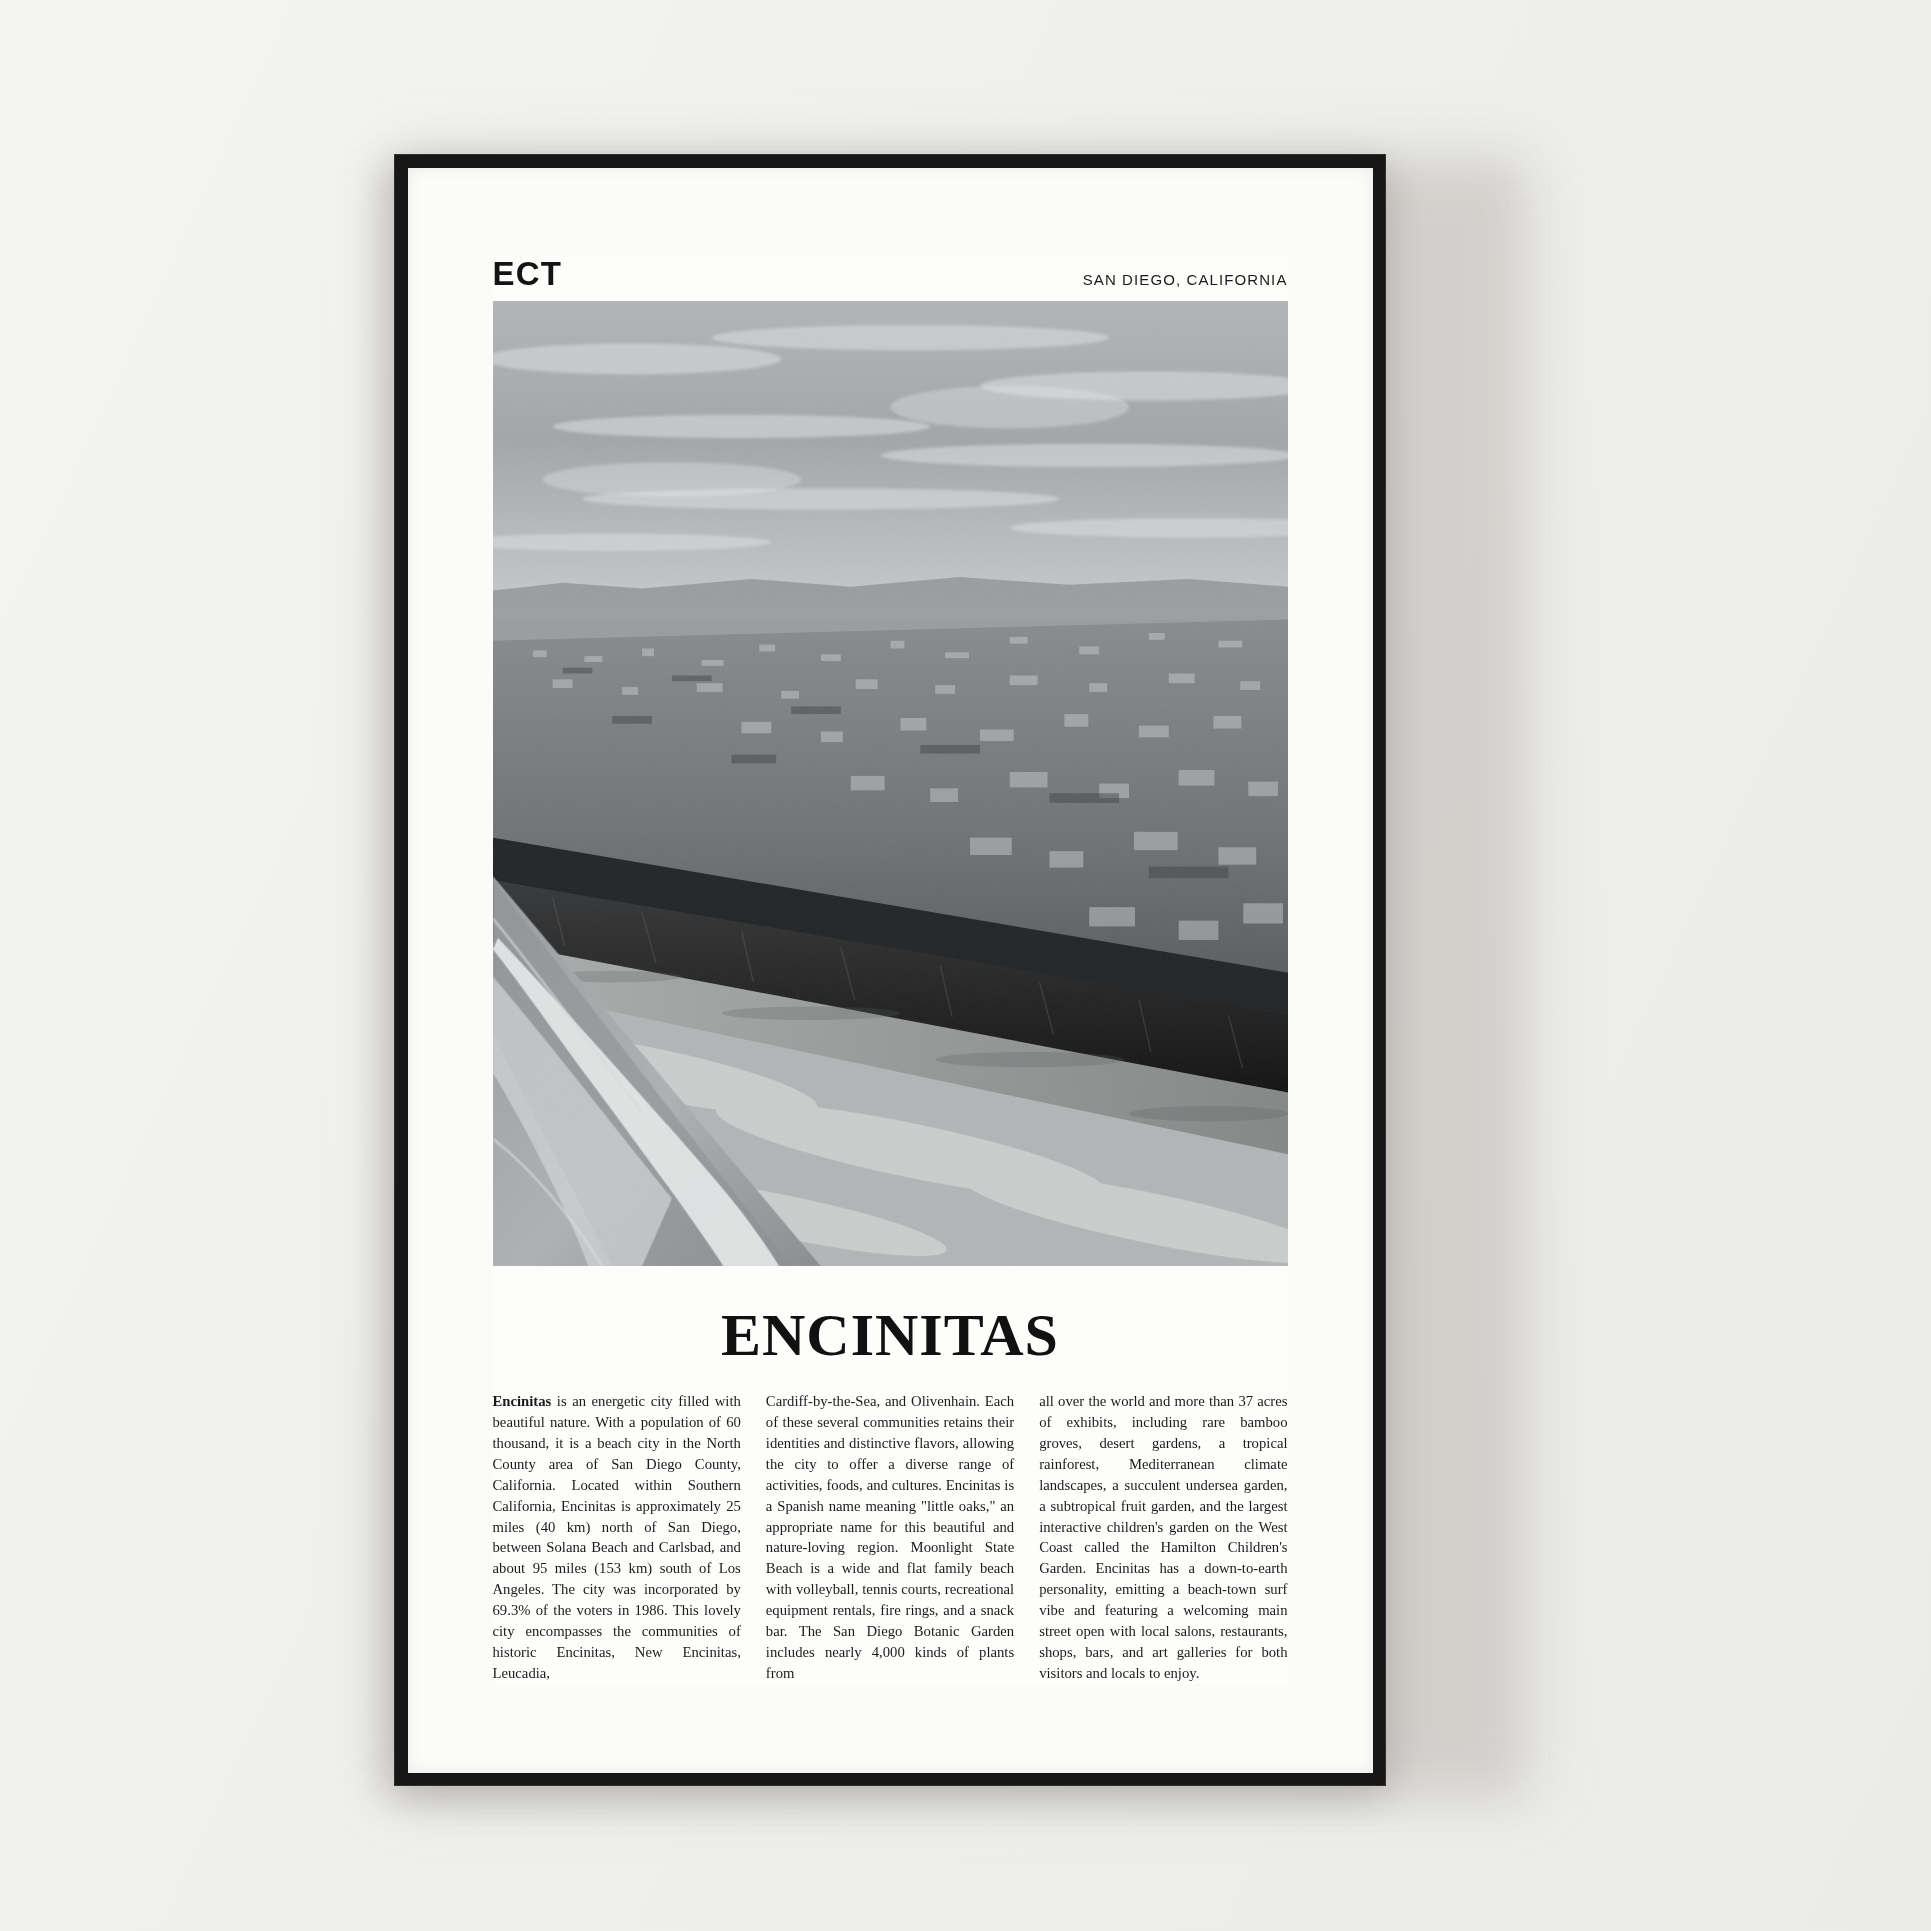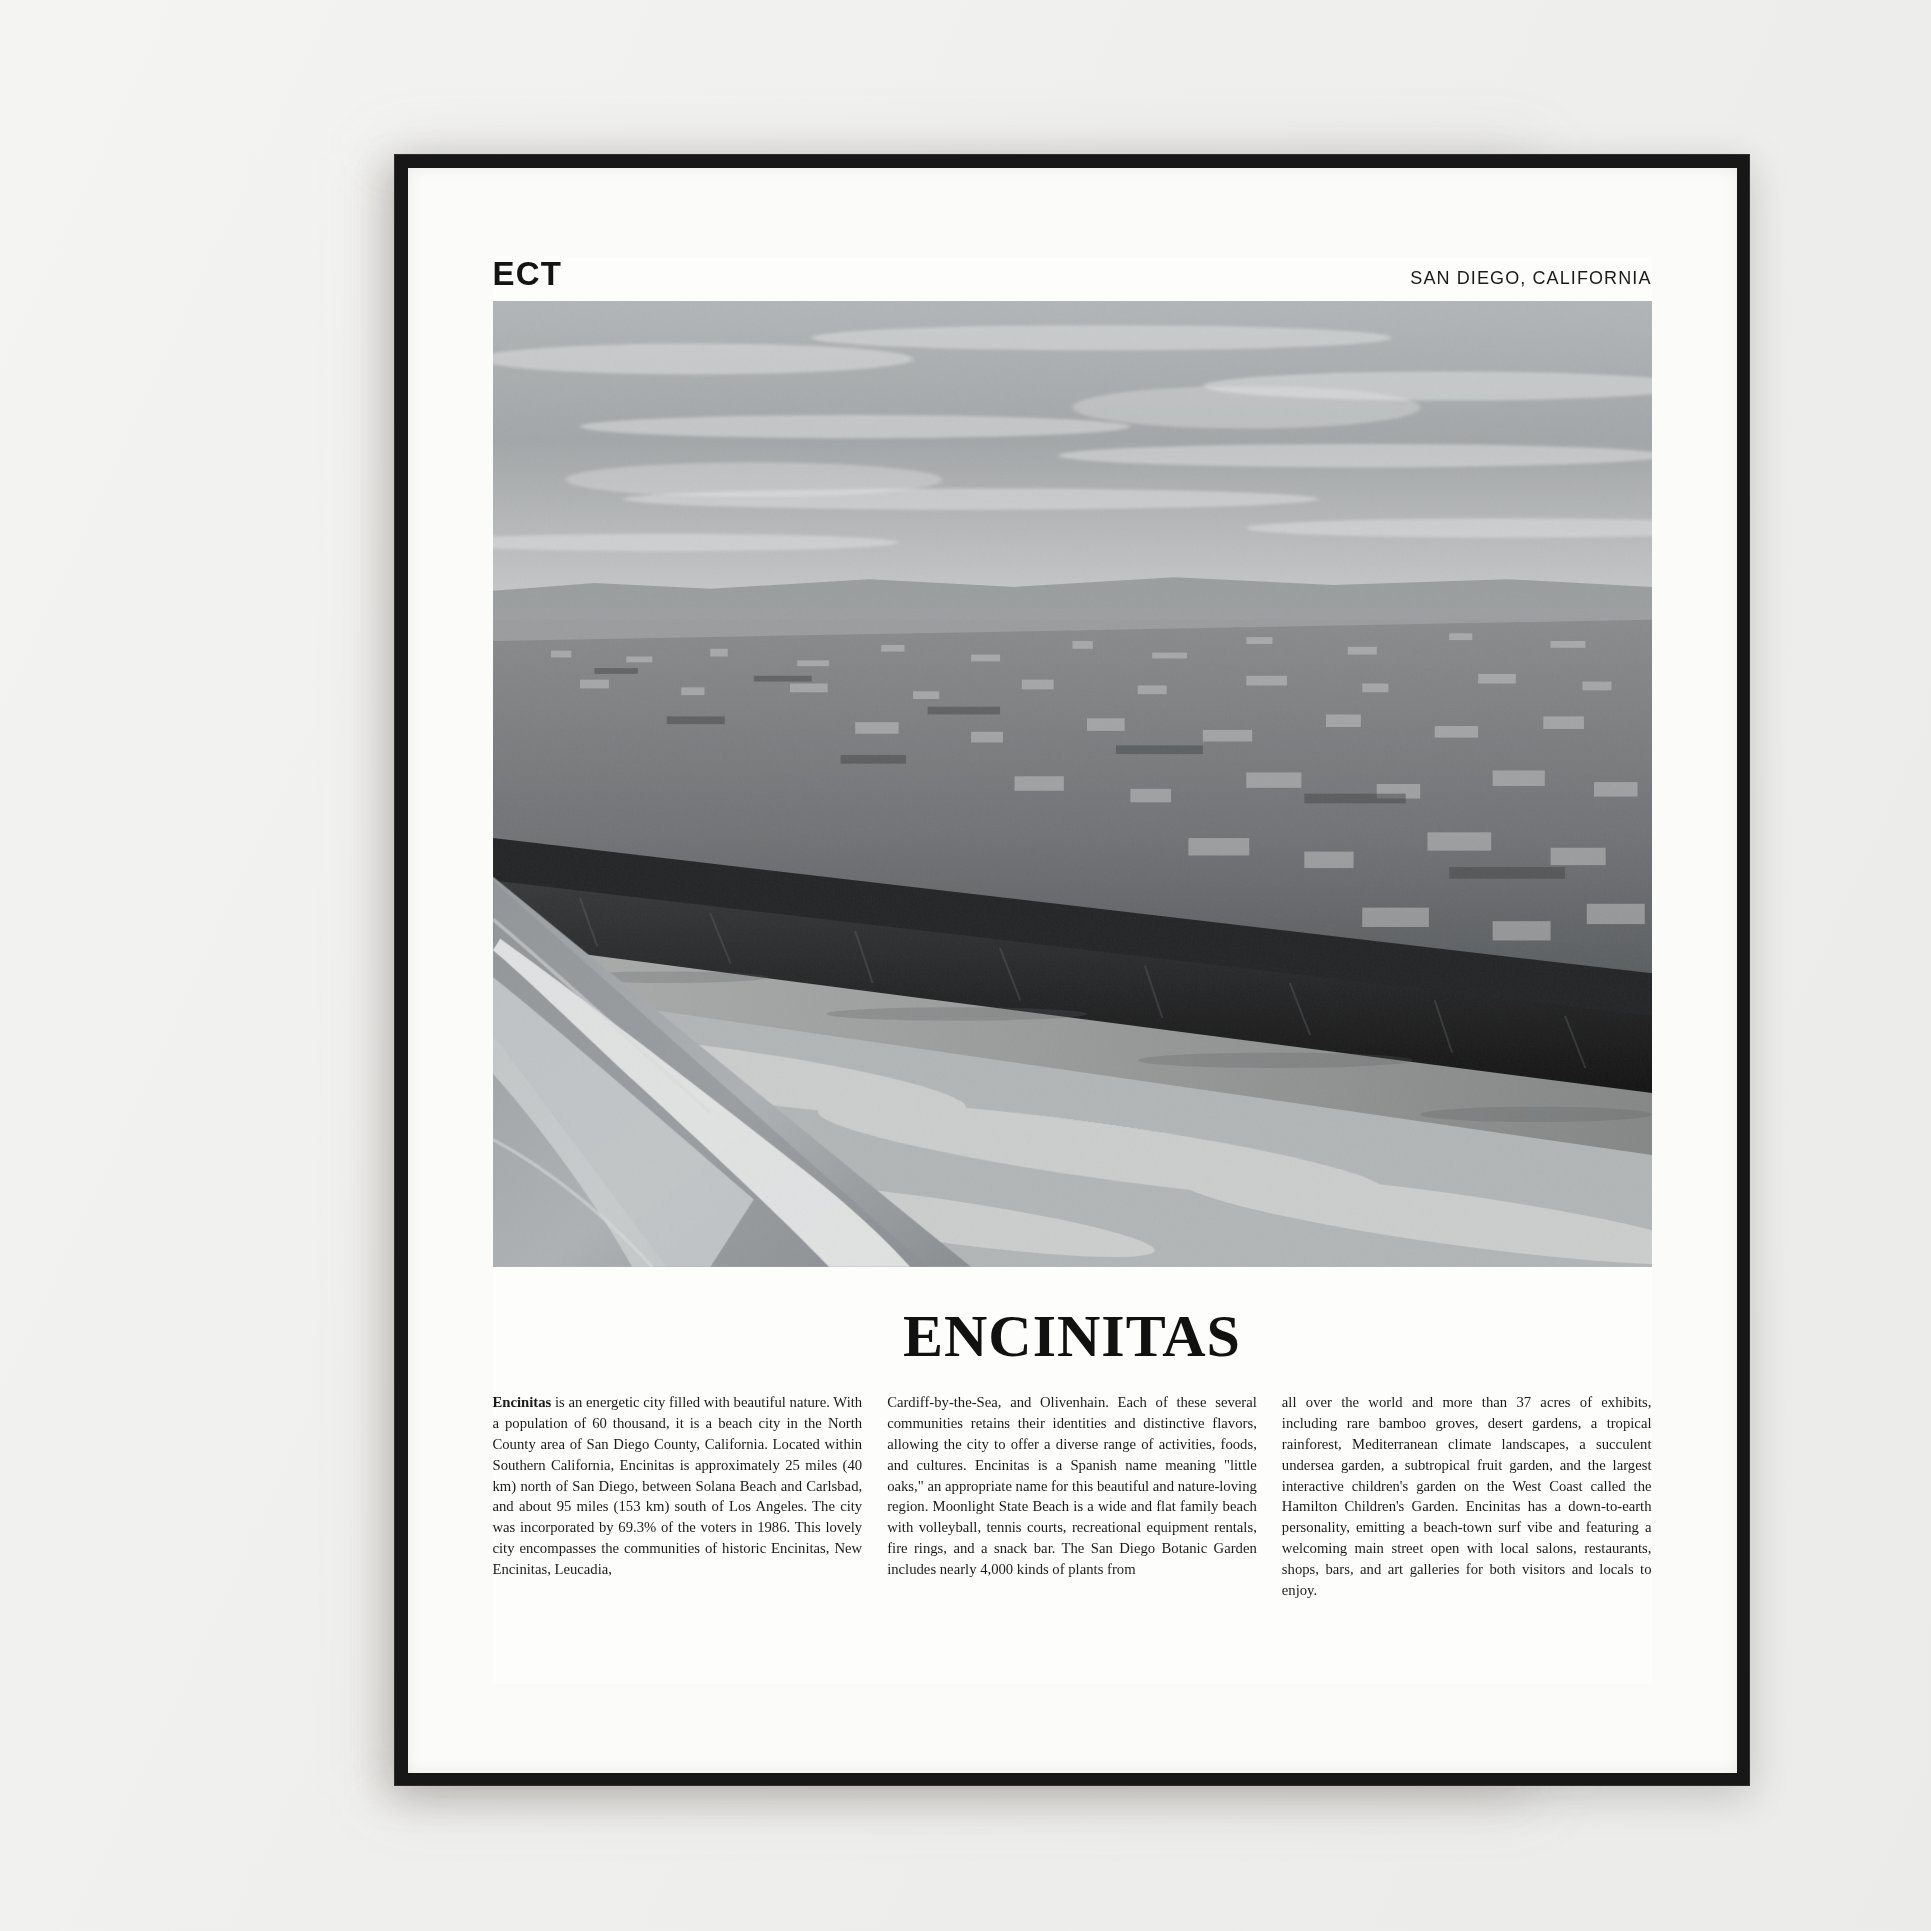--- a/index.html
+++ b/index.html
@@ -37,21 +37,21 @@
     width: 1139px;
     height: 1632px;
     background: rgba(160,140,120,0.12);
     filter: blur(17.4px);
   }
 
   .frame {
     position: absolute;
     left: 394px;
     top: 154px;
-    width: 1356px;
+    width: 992px;
     height: 1632px;
     background: #171717;
     box-sizing: border-box;
     padding: 13.5px;
     box-shadow: 0 9.7px 39px rgba(0,0,0,0.18);
   }
   .frame-inner-bevel {
     position: absolute;
     inset: 0;
     border: 1px solid rgba(255,255,255,0.10);
@@ -88,21 +88,21 @@
   .brand {
     font-family: "Liberation Sans", sans-serif;
     font-weight: bold;
     font-size: 33px;
     letter-spacing: 1.2px;
     color: #141414;
     line-height: 1;
   }
   .locale {
     font-family: "Liberation Sans", sans-serif;
-    font-size: 18px;
+    font-size: 15px;
     letter-spacing: 1.1px;
     color: #1b1b1b;
     line-height: 1;
     padding-bottom: 2.9px;
   }
 
   
   .photo {
     position: relative;
     width: 100%;

